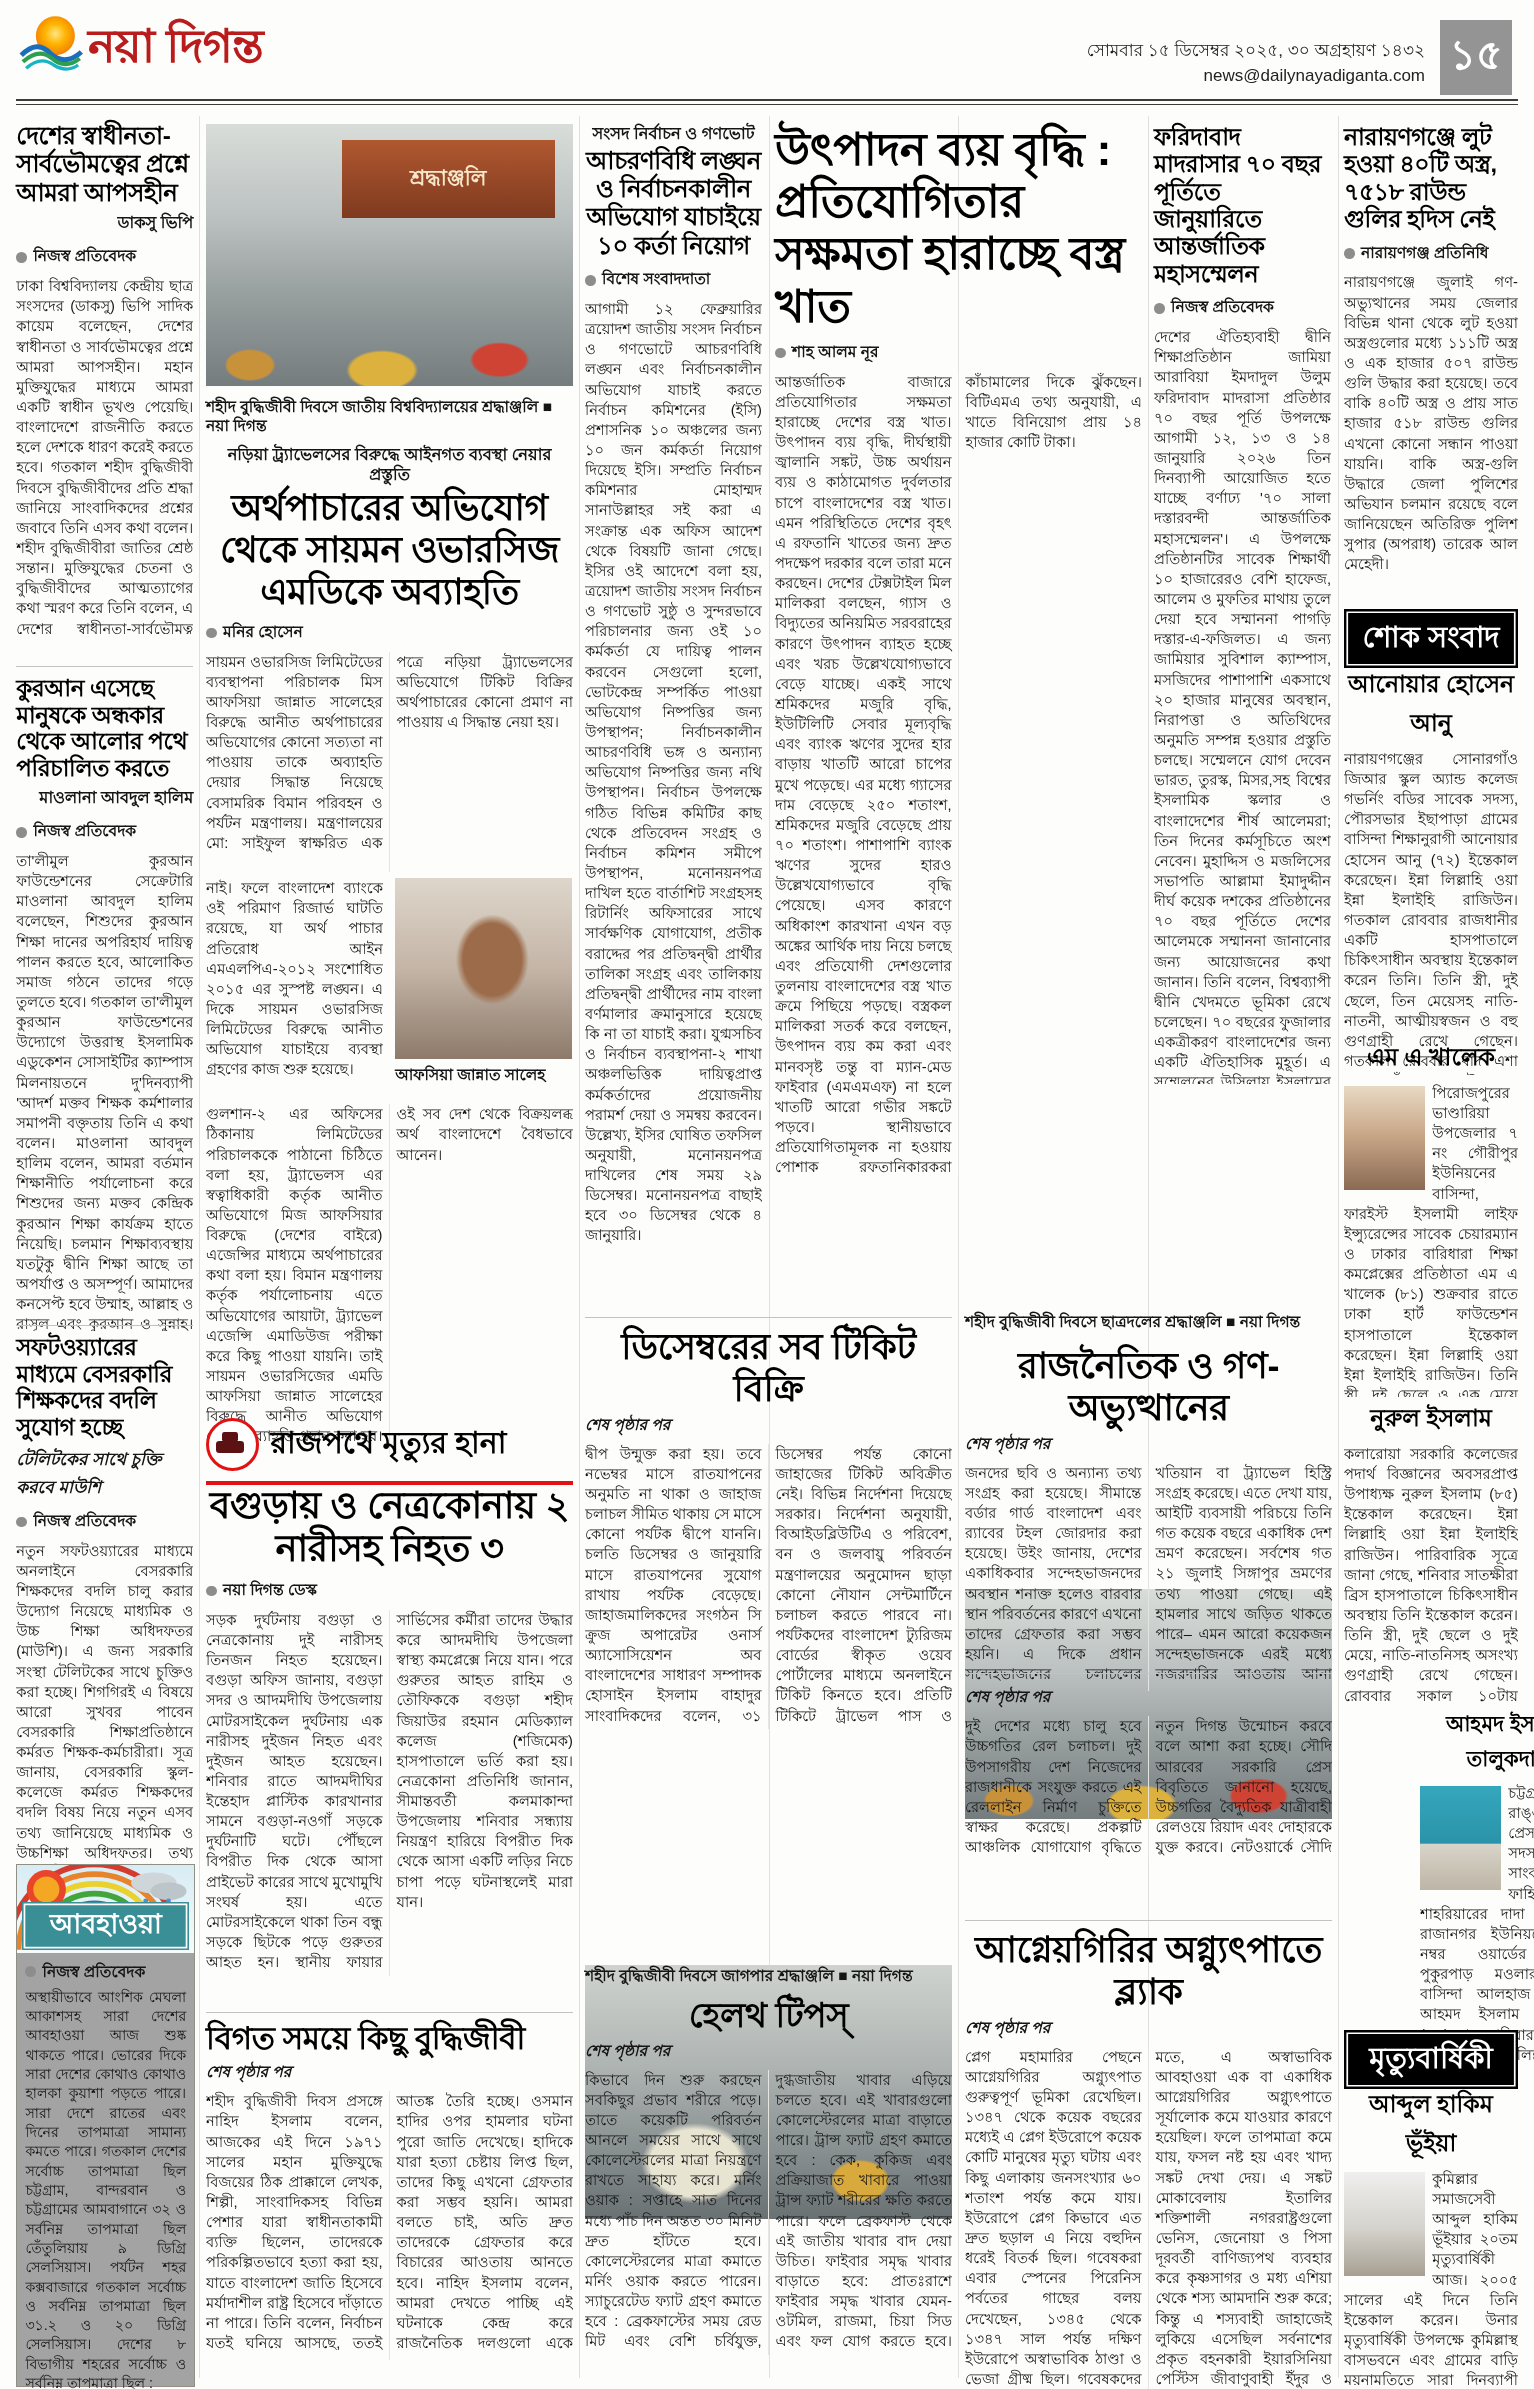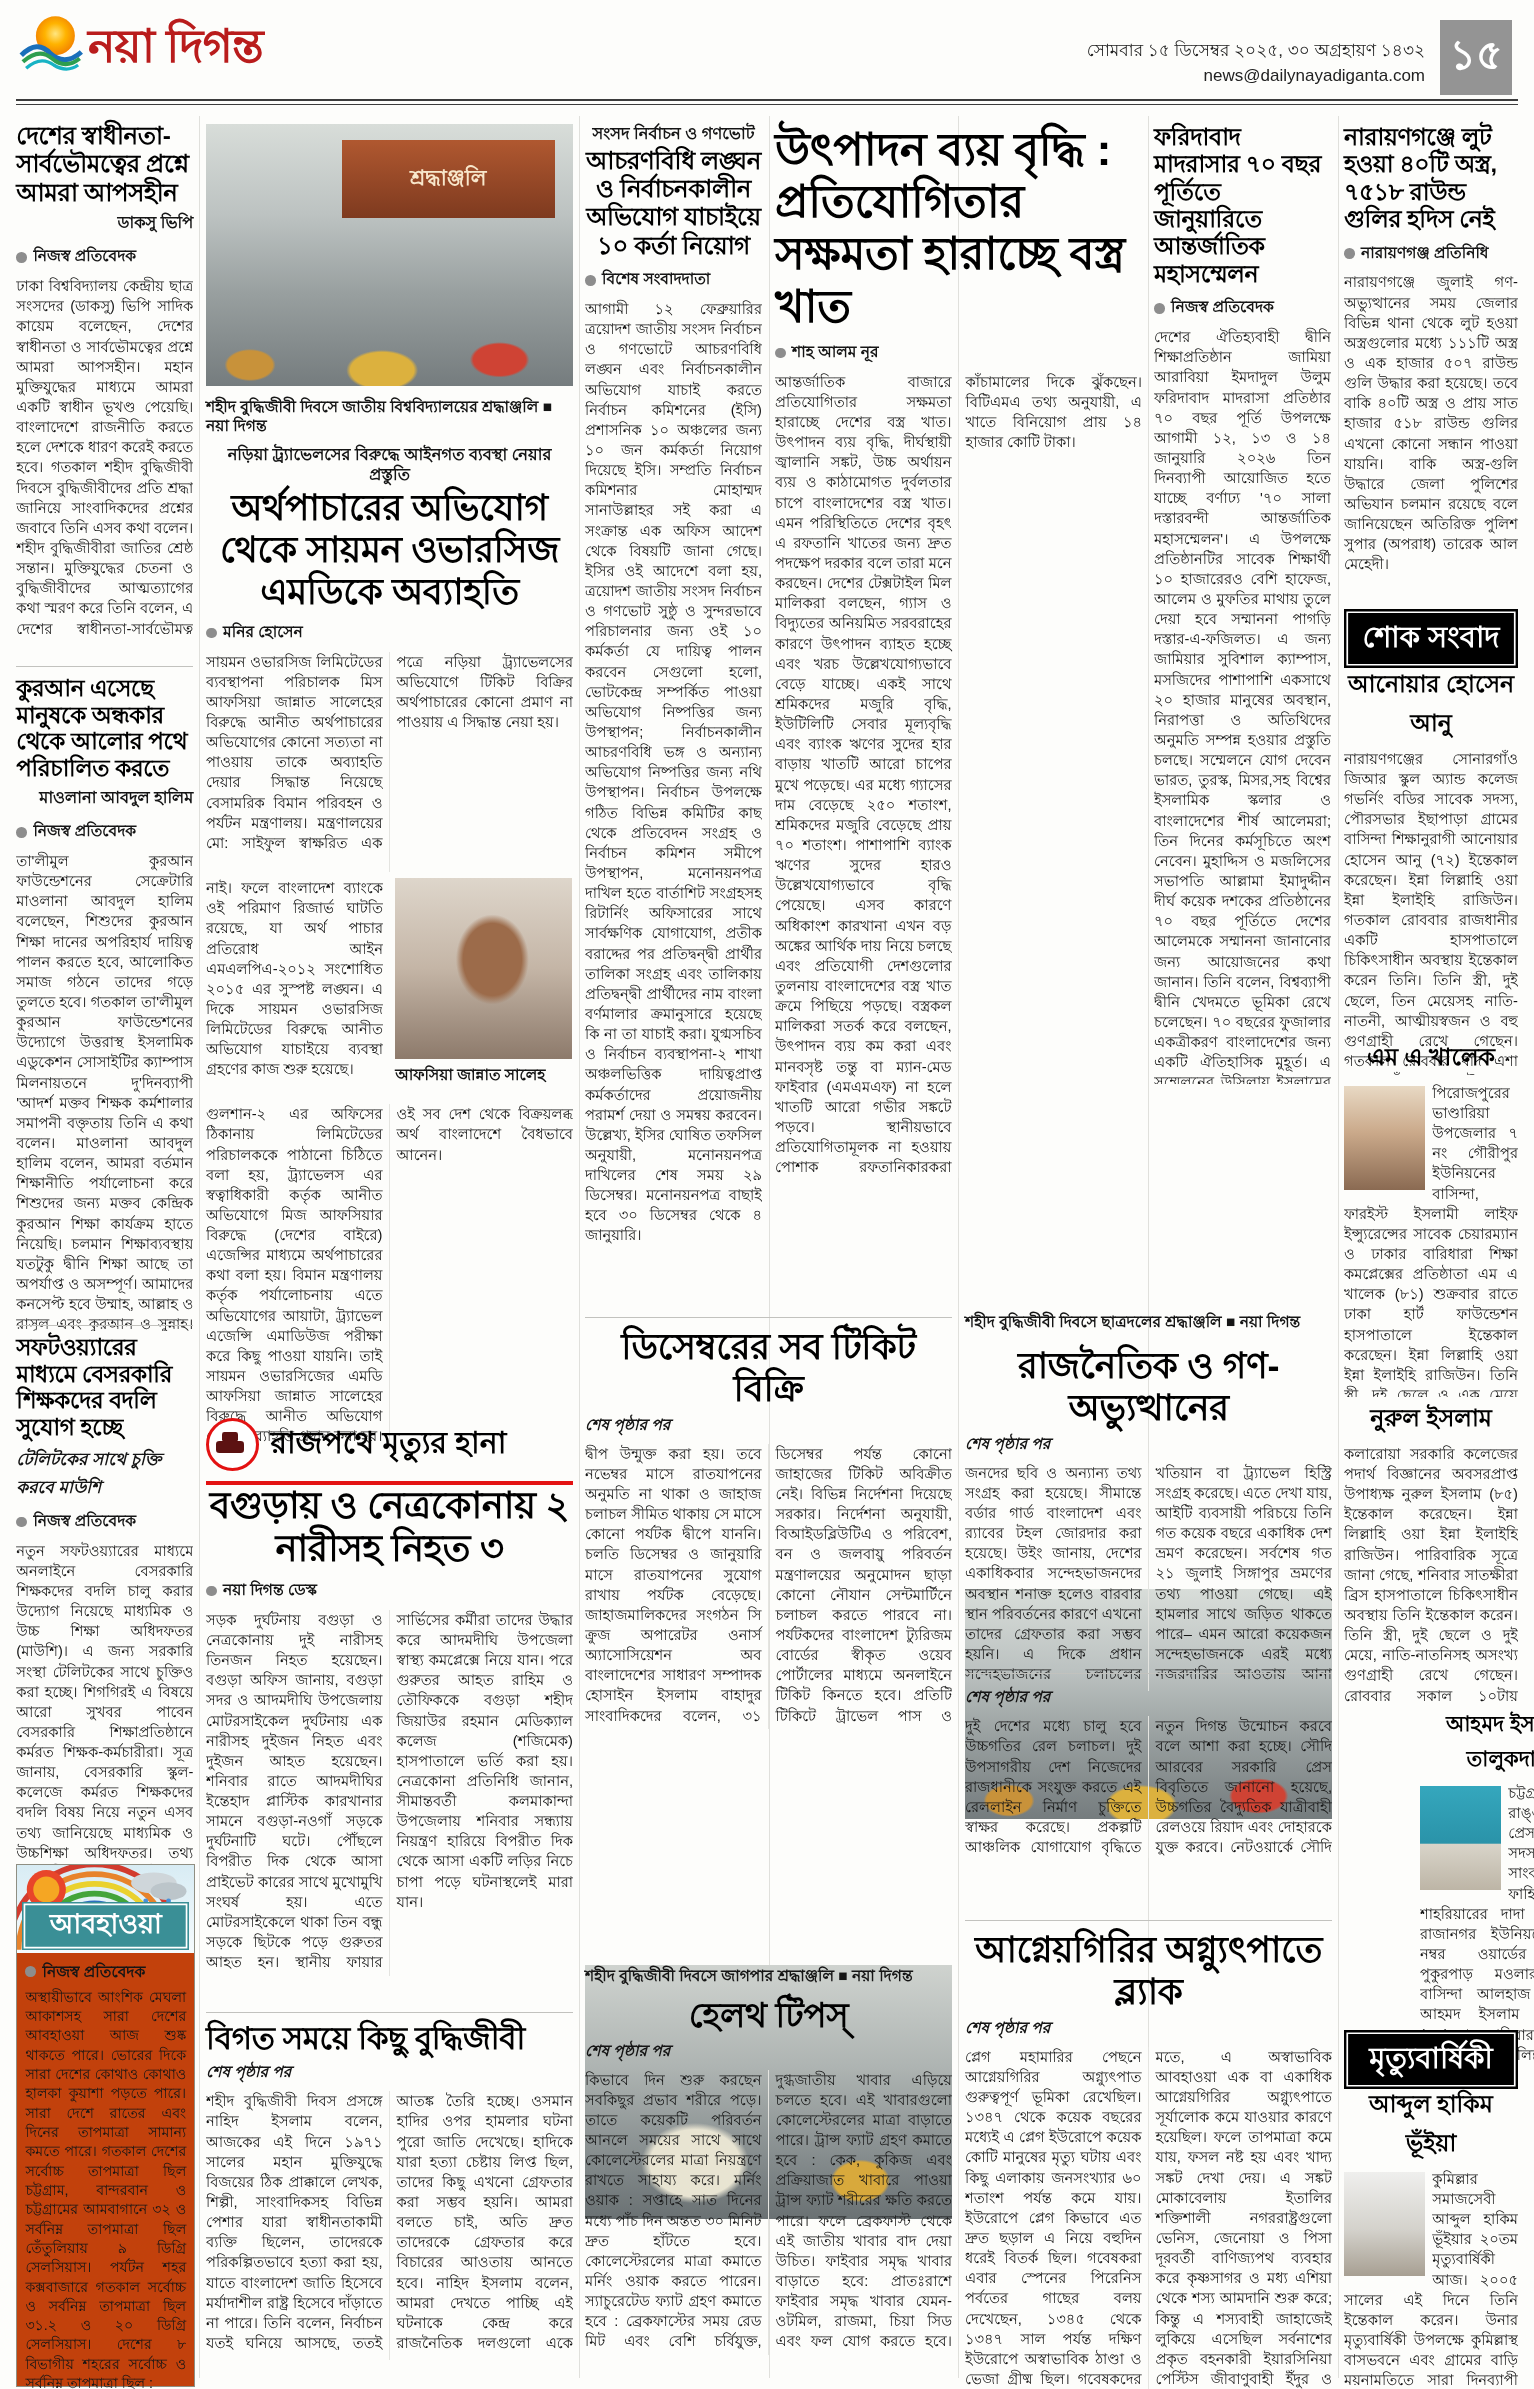--- a/index.html
+++ b/index.html
@@ -43,21 +43,21 @@
   .crash{width:47px;height:47px;border:3.3px solid #e31212;border-radius:50%;position:relative;flex:none;background:#fff}
   .crash::before{content:"";position:absolute;left:6.5px;top:19.5px;width:28px;height:12.2px;border-radius:3.3px;background:#5c1212}
   .crash::after{content:"";position:absolute;left:13px;top:11.4px;width:15.5px;height:9.8px;border-radius:2.4px;background:#5c1212}
   .redhead{display:flex;align-items:center;gap:11.4px;border-bottom:4.1px solid #e31212;padding-bottom:10px}
   .redhead .t{font-weight:bold;font-size:30px;color:#000}
   .mast-logo-txt{font-weight:bold;font-size:46px;color:#b91c1c;letter-spacing:-0.8px;line-height:1}
   .pagebox{background:#949494;color:#fff;display:flex;align-items:center;justify-content:center;
            font-weight:bold;font-size:41px}
   .dateline{text-align:right;font-size:17px;line-height:1.45;color:#222}
   .dbl{border-top:2.4px solid #3c3c3c;border-bottom:0.8px solid #3c3c3c;height:3.3px}
-  .wbox{border:0.8px solid #8f8f83;background:#c2410c}
+  .wbox{border:0.8px solid #8f8f83;background:#a3a3a3}
   .whead{height:88px;position:relative;background:linear-gradient(180deg,#d8ecf4,#f6fbfd)}
   .wband{position:absolute;left:4.9px;right:4.9px;bottom:3.3px;background:#3a8f96;color:#fff;
          text-align:center;font-weight:bold;font-size:27px;padding:1.6px 0;
          box-shadow:inset 0 0 0 1.6px #3a8f96, inset 0 0 0 3.3px #fff}
   .wbody{padding:6.5px 8.1px;font-size:14.7px;line-height:1.36;text-align:justify}
 </style>
 </head>
 <body>
 
 <header class="abs" style="left:0;top:0;width:1535px;height:96px">

